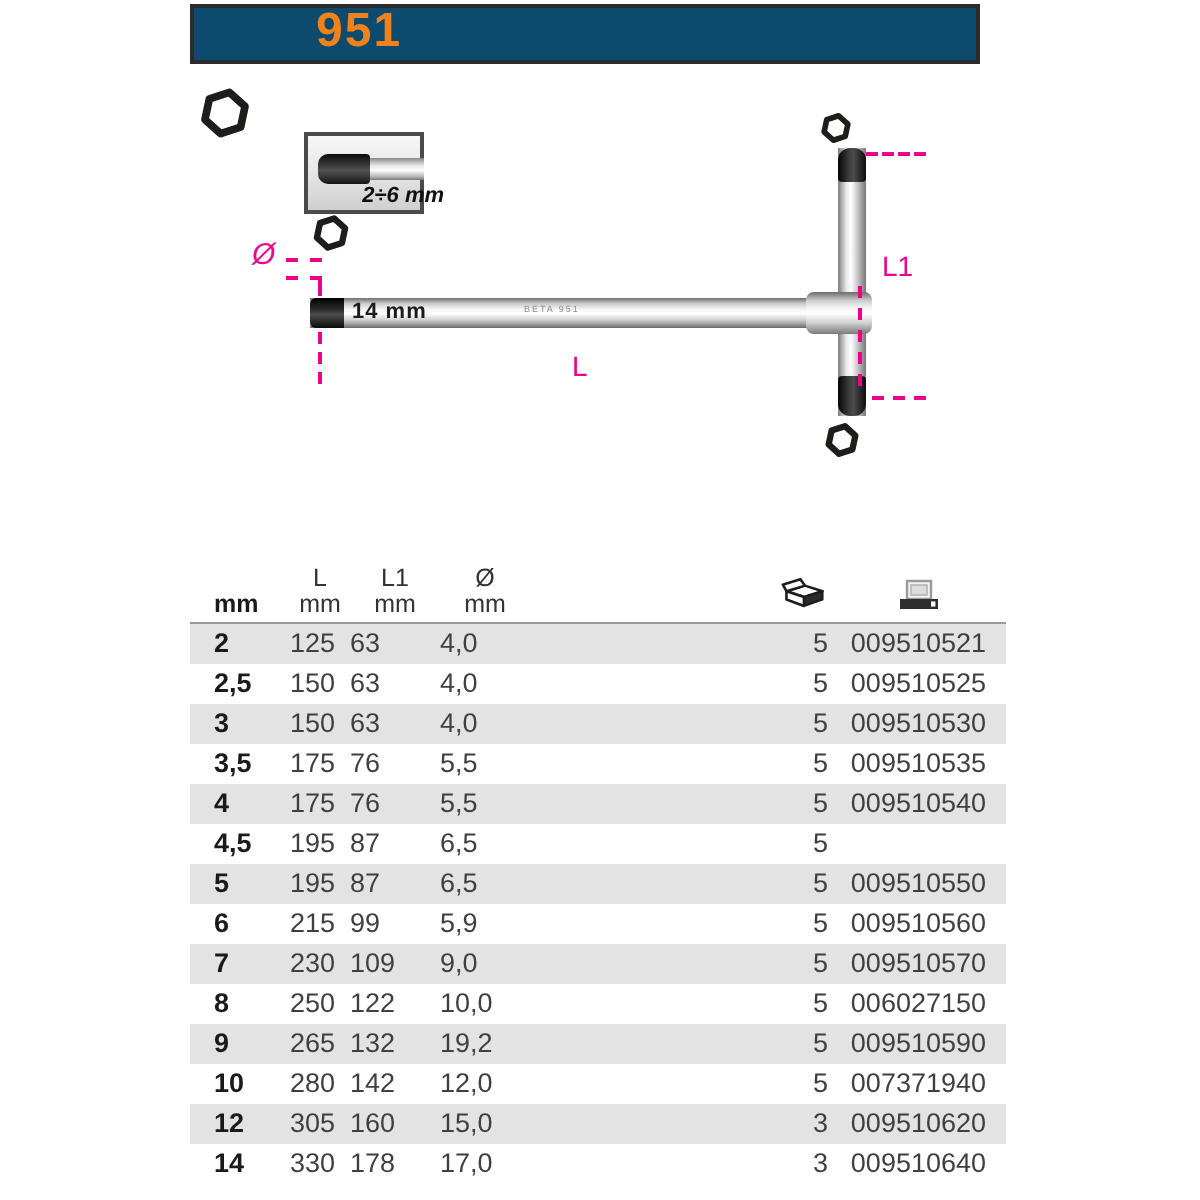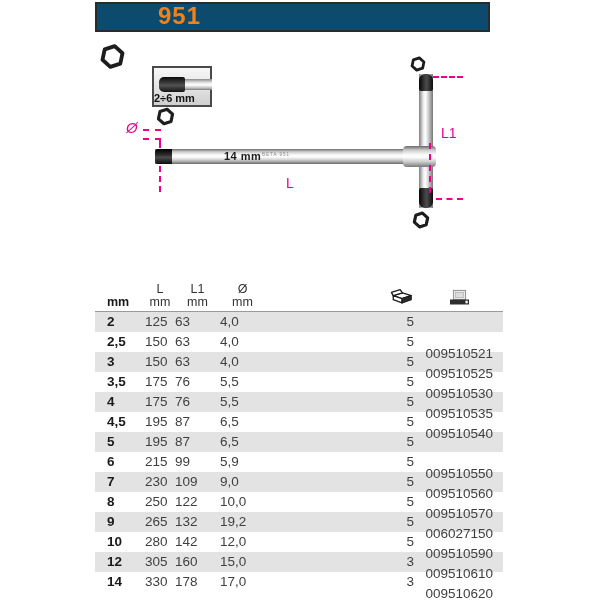--- a/index.html
+++ b/index.html
@@ -25,34 +25,34 @@
   }
   .inset .bit-shaft{
     position:absolute;left:26px;top:11px;width:32px;height:11px;
     background:linear-gradient(180deg,#8a8a8a,#e8e8e8 35%,#ffffff 55%,#b5b5b5 85%,#777);
   }
   .inset .bit-head{
     position:absolute;left:5px;top:9px;width:26px;height:15px;border-radius:5px 2px 2px 5px;
     background:linear-gradient(180deg,#090909,#3d3d3d 40%,#535353 55%,#141414);
   }
   .inset-label{
-    position:absolute;left:0;bottom:1px;width:100%;text-align:left;
-    font-size:11px;font-weight:700;color:#111;
+    position:absolute;left:12px;bottom:1px;width:100%;text-align:right;
+    font-size:11px;font-weight:700;color:#111;font-style:italic;
   }
   .shaft{
     position:absolute;left:155px;top:149px;width:251px;height:15px;
     background:linear-gradient(180deg,#6f6f6f 0%,#c9c9c9 18%,#f6f6f6 38%,#ffffff 52%,#d2d2d2 72%,#8b8b8b 92%,#676767 100%);
   }
   .shaft-tip{
     position:absolute;left:0;top:0;width:17px;height:15px;border-radius:3px 0 0 3px;
     background:linear-gradient(180deg,#000,#2e2e2e 40%,#4c4c4c 55%,#0c0c0c);
   }
   .shaft-size{
     position:absolute;left:21px;top:1px;font-size:11px;font-weight:700;color:#1c1c1c;
-    letter-spacing:0.5px;white-space:nowrap;margin-left:48px;
+    letter-spacing:0.5px;white-space:nowrap;
   }
   .shaft-marking{
     position:absolute;left:107px;top:3px;font-size:4.5px;color:#8d8d8d;letter-spacing:1px;
     white-space:nowrap;
   }
   .vbar{
     position:absolute;left:419px;top:74px;width:14px;height:134px;
     background:linear-gradient(90deg,#7c7c7c,#e9e9e9 30%,#ffffff 46%,#cdcdcd 68%,#767676);
   }
   .grip{position:absolute;left:0;width:14px;background:linear-gradient(90deg,#050505,#3a3a3a 38%,#4b4b4b 55%,#0e0e0e);}
@@ -79,21 +79,21 @@
   .th-iconR{display:flex;justify-content:flex-end;padding:0 3px 2px 0;}
   .th-iconC{display:flex;justify-content:center;padding-bottom:2px;}
   .trow{
     display:grid;grid-template-columns:50px 30px 45px 45px 152px 86px;
     height:20px;line-height:20px;font-size:13.5px;color:#3f3f3f;
   }
   .trow.alt{background:#e3e3e3;}
   .td-size{text-align:left;padding-left:12px;font-weight:700;color:#1a1a1a;}
   .td-num{text-align:left;padding-right:5px;}
   .td-qty{text-align:right;padding-right:3px;}
-  .td-code{text-align:right;padding-right:10px;margin-top:32px;}
+  .td-code{text-align:right;padding-right:10px;}
 </style>
 </head>
 <body>
 
 <div class="page">
 
   <div class="model-box">
     <span class="model-number">951</span>
   </div>
 
@@ -277,21 +277,21 @@
           <div class="td-num">19,2</div>
           <div class="td-qty">5</div>
           <div class="td-code">009510590</div>
         </div>
         <div class="trow">
           <div class="td-size">10</div>
           <div class="td-num">280</div>
           <div class="td-num">142</div>
           <div class="td-num">12,0</div>
           <div class="td-qty">5</div>
-          <div class="td-code">009510610</div>
+          <div class="td-code">007371940</div>
         </div>
         <div class="trow alt">
           <div class="td-size">12</div>
           <div class="td-num">305</div>
           <div class="td-num">160</div>
           <div class="td-num">15,0</div>
           <div class="td-qty">3</div>
           <div class="td-code">009510620</div>
         </div>
         <div class="trow">

